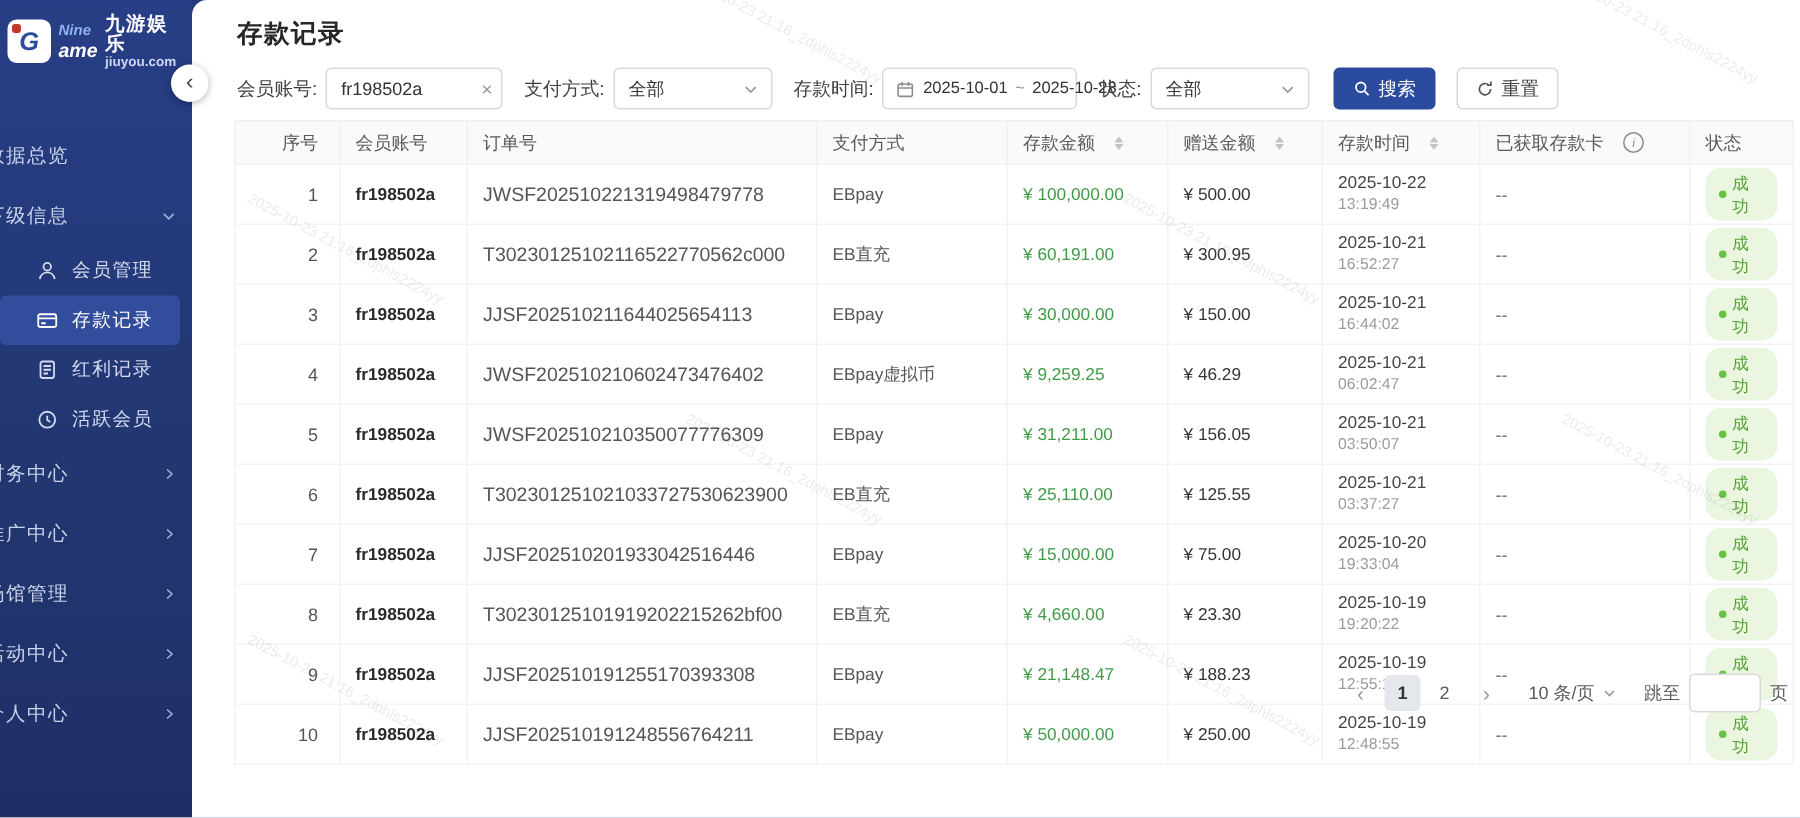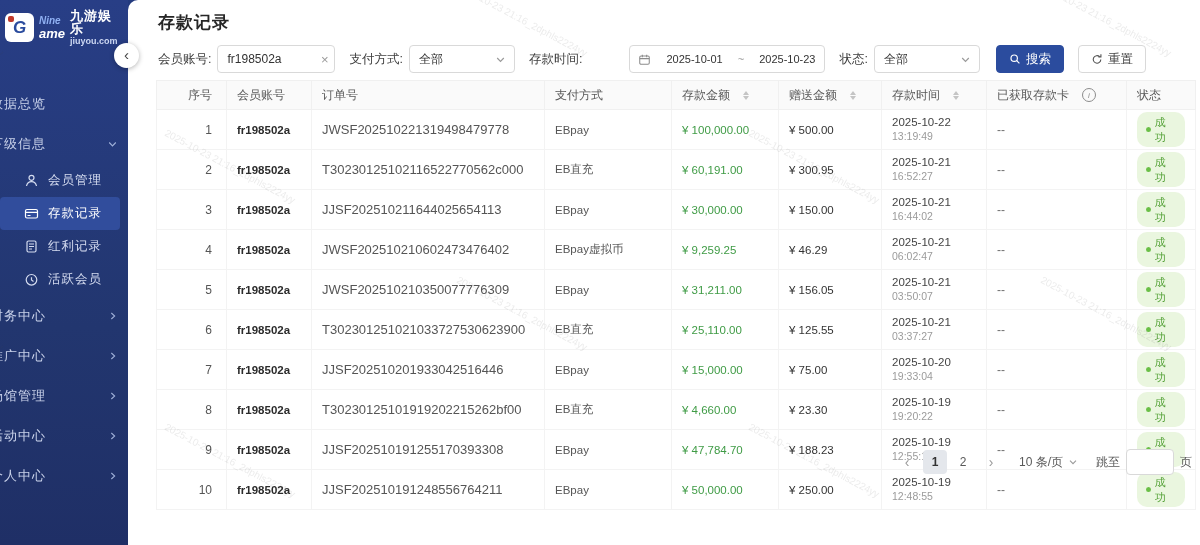--- a/index.html
+++ b/index.html
@@ -39,21 +39,21 @@
   .page-title{position:absolute;left:30px;top:11px;margin:0;font-size:17px;font-weight:700;color:#262626;letter-spacing:1px;}
 
   .filters{position:absolute;left:30px;top:44px;height:30px;display:flex;align-items:center;font-size:12.5px;color:#404040;}
   .f-label{margin-right:6px;white-space:nowrap;}
   .f-label.sp{margin-left:14px;}
   .ctrl{height:28px;border:1px solid #d9d9d9;border-radius:4px;display:flex;align-items:center;background:#fff;box-sizing:border-box;}
   .ctrl-input{width:118px;padding:0 6px 0 9px;justify-content:space-between;}
   .ctrl-input input{border:none;outline:none;width:86px;font-size:12px;color:#333;font-family:inherit;padding:0;background:transparent;}
   .clear-x{color:#9a9a9a;font-size:13px;line-height:1;cursor:pointer;}
   .ctrl-select{width:106px;padding:0 8px 0 9px;justify-content:space-between;cursor:pointer;color:#333;font-size:12px;}
-  .ctrl-date{width:196px;padding:0 8px;gap:15px;color:#333;font-size:11px;margin-left:41px;}
+  .ctrl-date{width:130px;padding:0 8px;gap:5px;color:#333;font-size:11px;}
   .ctrl-date .dt{white-space:nowrap;}
   .sep{color:#999;}
   .btn{height:28px;border-radius:4px;display:flex;align-items:center;justify-content:center;gap:5px;font-size:12.5px;cursor:pointer;box-sizing:border-box;padding:0 12px;font-family:inherit;}
   .btn-search{background:#2b4c9e;color:#fff;border:1px solid #2b4c9e;margin-left:16px;text-align:center;}
   .btn-reset{background:#fff;color:#444;border:1px solid #d9d9d9;margin-left:14px;}
 
   
   .table-wrap{position:absolute;left:28px;top:80px;right:4px;}
   table{width:100%;border-collapse:collapse;table-layout:fixed;font-size:12px;}
   th{height:22px;background:#fafafa;color:#595959;font-weight:500;text-align:left;padding:3px 10px;border:1px solid #f0f0f0;}
@@ -449,21 +449,21 @@
                 <div class="d2">19:20:22</div>
               </td>
               <td class="c-card">--</td>
               <td><span class="pill"><span class="dot"></span>成功</span></td>
             </tr>
             <tr>
               <td class="c-index">9</td>
               <td class="c-account">fr198502a</td>
               <td class="c-order">JJSF202510191255170393308</td>
               <td class="c-pay">EBpay</td>
-              <td class="c-deposit">¥ 47,784.70</td>
+              <td class="c-deposit">¥ 21,148.47</td>
               <td class="c-bonus">¥ 188.23</td>
               <td class="c-time">
                 <div class="d1">2025-10-19</div>
                 <div class="d2">12:55:17</div>
               </td>
               <td class="c-card">--</td>
               <td><span class="pill"><span class="dot"></span>成功</span></td>
             </tr>
             <tr>
               <td class="c-index">10</td>

